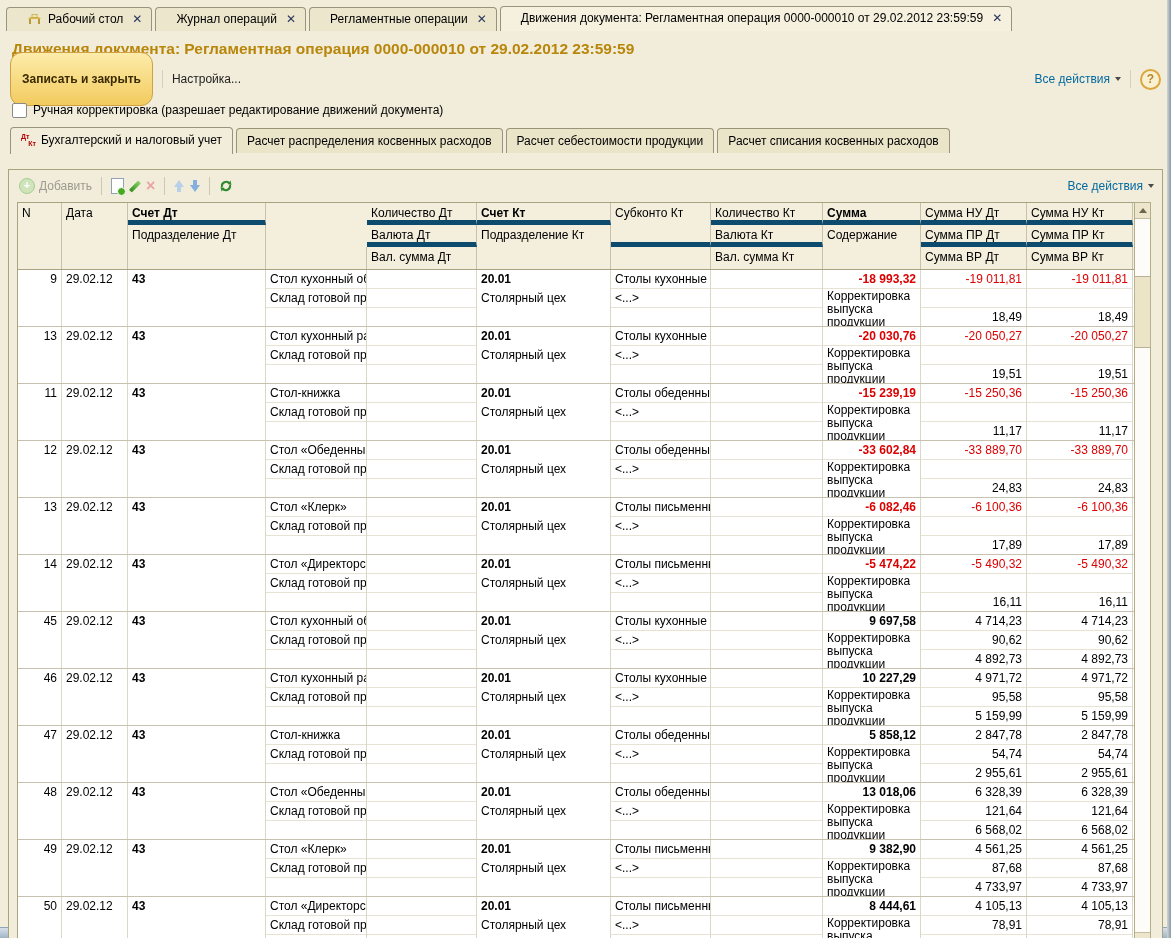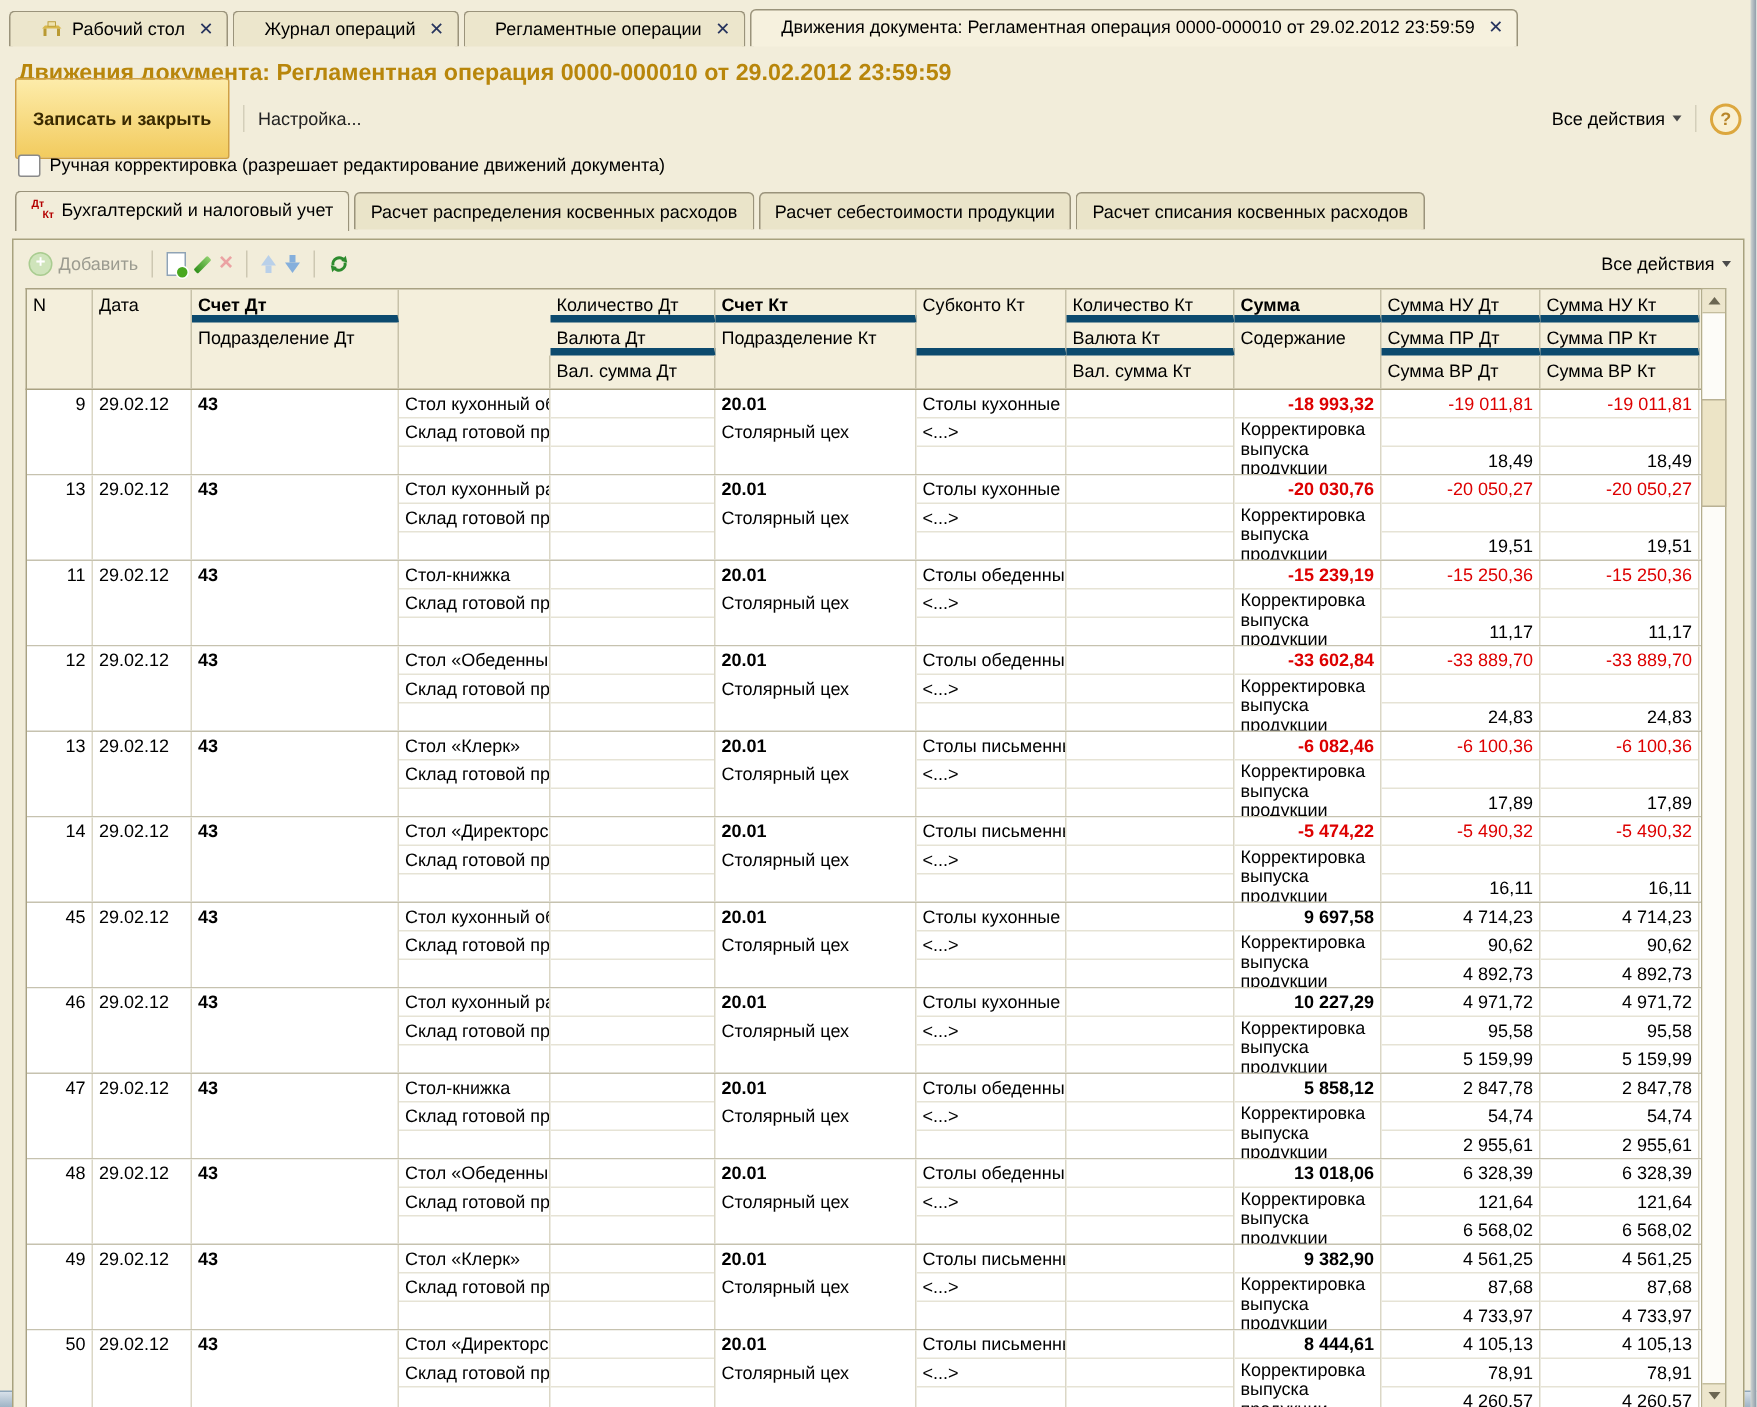--- a/index.html
+++ b/index.html
@@ -12,37 +12,37 @@
   .tabbar{display:flex;align-items:flex-end;padding:3px 0 0 6px;height:28px;}
   .wtab{display:inline-flex;align-items:center;gap:6px;padding:4px 9px 5px 20px;margin-right:3px;
         background:#ece6cc;border:1px solid #9a937b;border-bottom:none;border-radius:4px 4px 0 0;
         white-space:nowrap;cursor:default;}
   .wtab.active{background:#f6f1de;padding-bottom:6px;}
   .tab-close{font-weight:bold;color:#27345e;font-size:12px;margin-left:3px;cursor:pointer;}
   
   .page-title{margin:9px 0 0 12px;font-size:15.5px;font-weight:bold;color:#b8860b;white-space:nowrap;}
   .cmdbar{display:flex;align-items:center;margin:7px 10px 0 10px;height:28px;}
   .btn-primary{font-family:inherit;font-size:12px;font-weight:bold;color:#3a2a00;
-        padding:19px 11px;border:1px solid #cfa044;border-radius:2px;
+        padding:19px 11px;border:1px solid #cfa044;border-radius:12px;
         background:linear-gradient(#fdecaa,#f2cb5e);cursor:pointer;text-align:center;}
   .vsep{width:1px;height:18px;background:#d4cfba;margin:0 9px;display:inline-block;}
   .link{color:#222;cursor:pointer;}
   .spacer{flex:1;}
-  .menu-btn{display:inline-flex;align-items:center;gap:5px;cursor:pointer;color:#000000;}
+  .menu-btn{display:inline-flex;align-items:center;gap:5px;cursor:pointer;color:#0369a1;}
   .caret{width:0;height:0;border-left:3.5px solid transparent;border-right:3.5px solid transparent;
         border-top:4px solid #4a4a4a;display:inline-block;}
   .help{width:17px;height:17px;border:2px solid #dca73e;border-radius:50%;
         background:#f9f0d2;color:#b8862a;font-weight:bold;display:inline-flex;
         align-items:center;justify-content:center;font-size:12px;cursor:pointer;}
   
   .chkrow{display:flex;align-items:center;gap:6px;margin:8px 0 0 12px;height:18px;}
   .checkbox{width:13px;height:13px;background:#fff;border:1px solid #8a8a8a;border-radius:2px;
         display:inline-block;cursor:pointer;}
   
-  .doctabs{display:flex;align-items:flex-end;padding:8px 0 6px 10px;position:relative;z-index:2;}
+  .doctabs{display:flex;align-items:flex-end;padding:8px 0 16px 10px;position:relative;z-index:2;}
   .dtab{display:inline-flex;align-items:center;gap:5px;padding:5px 10px;margin-right:3px;
         background:#eae4c9;border:1px solid #9a937b;border-bottom:none;border-radius:4px 4px 0 0;
         white-space:nowrap;cursor:default;}
   .dtab.active{background:#f2edda;margin-bottom:-1px;padding-bottom:7px;}
   .dtkt{display:inline-flex;flex-direction:column;font-size:7px;line-height:7px;
         font-weight:bold;color:#b40000;width:15px;}
   .dtkt i:last-child{font-style:normal;align-self:flex-end;}
   .dtkt i{font-style:normal;}
   
   .panel{margin:0 8px;border:1px solid #a8a27e;padding:2px 6px 5px 8px;position:relative;z-index:1;

